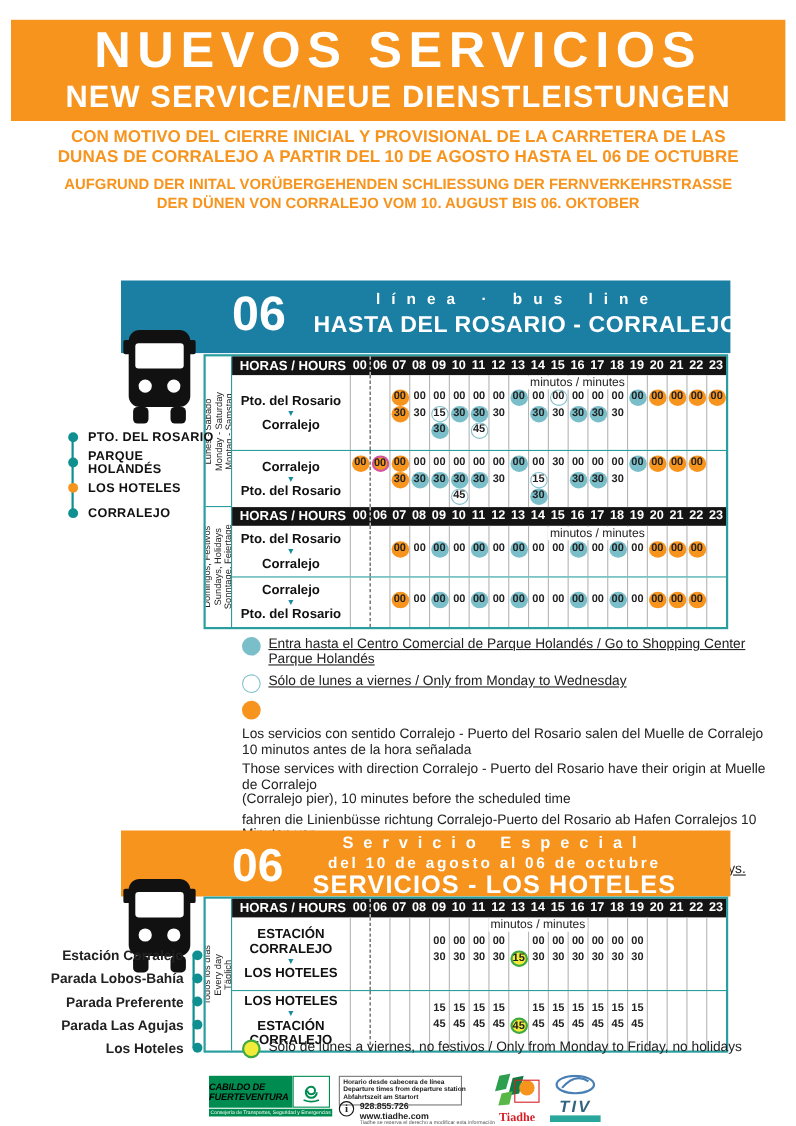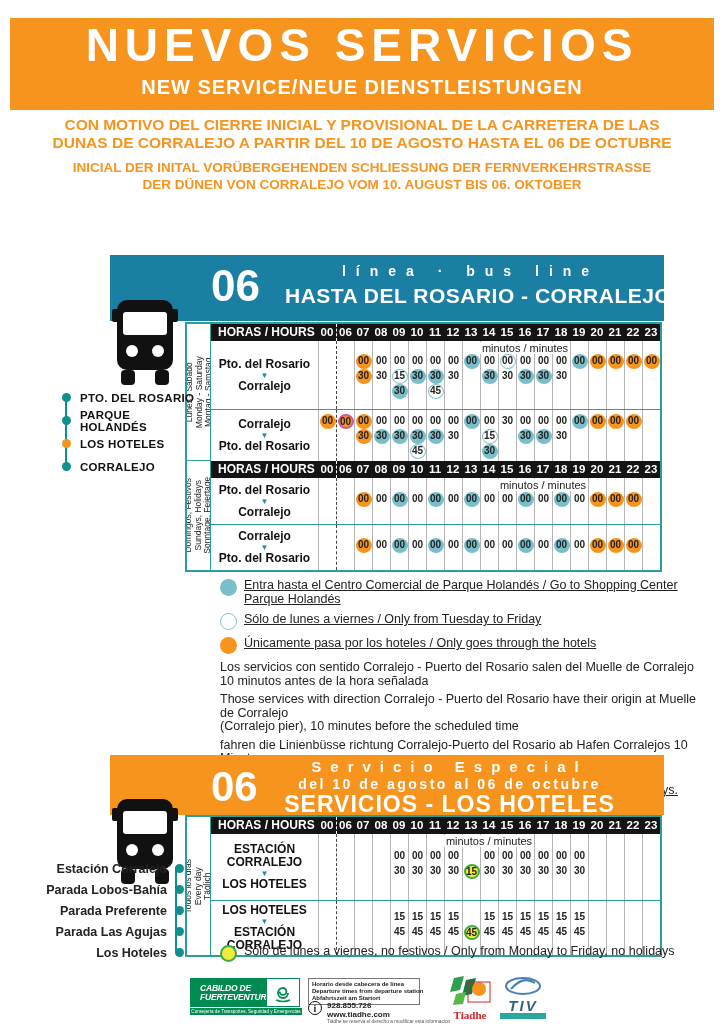--- a/index.html
+++ b/index.html
@@ -3,21 +3,21 @@
 <meta charset="utf-8">
 <style>
   html,body{margin:0;padding:0;background:#e8e8e8;}
   .page{position:relative;width:724px;height:1024px;background:#fff;overflow:hidden;
         font-family:"Liberation Sans",sans-serif;color:#222;}
 
   
   .banner{position:absolute;left:10px;top:18px;width:704px;height:92px;background:#F7941E;
           color:#fff;text-align:center;}
   .banner-title{margin-top:1px;font-size:46px;font-weight:bold;letter-spacing:6px;line-height:52px;}
-  .banner-subtitle{font-size:20px;font-weight:bold;letter-spacing:1px;line-height:33px;}
+  .banner-subtitle{font-size:28px;font-weight:bold;letter-spacing:1px;line-height:33px;}
 
   
   .notice{position:absolute;left:0;top:116px;width:724px;text-align:center;color:#F7941E;font-weight:bold;}
   .notice .es div{font-size:15.5px;line-height:18px;}
   .notice .en div{font-size:13.5px;line-height:17px;}
   .notice .de div{font-size:13.5px;line-height:17px;}
   .notice .en{margin-top:6px;}
   .notice .de{margin-top:7px;}
 
   
@@ -115,21 +115,21 @@
   .lsym.sym-op{border:2.5px solid #D4549E;}
   .lsym.sym-y{border:2.5px solid #3FA93F;}
   .ltext,.lpara{font-size:12.5px;line-height:13.5px;color:#222;}
   .legend1 .litem{margin-bottom:7px;text-decoration:underline;}
   .legend1 .lpara{margin-bottom:5px;}
 
   
   .footer{position:absolute;left:0;top:975px;width:724px;height:49px;}
   .cabildo{position:absolute;left:190px;top:3px;width:112px;}
   .cab-top{display:flex;height:29px;}
-  .cab-main{background:#008C50;color:#ffffff;width:76px;display:flex;align-items:center;padding-left:10px;box-sizing:border-box;}
+  .cab-main{background:#008C50;color:#000000;width:76px;display:flex;align-items:center;padding-left:0;box-sizing:border-box;}
   .cab-name{font-size:8.5px;font-weight:bold;line-height:9px;letter-spacing:-.2px;font-style:italic;}
   .cab-side{background:#fff;border:1px solid #008C50;width:34px;box-sizing:border-box;display:flex;
             align-items:center;justify-content:center;}
   .cab-strip{margin-top:1px;background:#008C50;color:#fff;font-size:4.6px;line-height:7px;height:7px;
              text-align:center;white-space:nowrap;overflow:hidden;}
   .infobox{position:absolute;left:308px;top:3px;width:112px;border:1px solid #777;padding:2px 3px;
            box-sizing:border-box;}
   .infobox div{font-size:6px;font-weight:bold;line-height:7px;color:#222;white-space:nowrap;}
   .contact{position:absolute;left:308px;top:26px;display:flex;align-items:flex-start;}
   .iicon{width:14px;height:14px;border:1.6px solid #111;border-radius:50%;text-align:center;
@@ -155,21 +155,21 @@
   </div>
 
   <div class="notice" id="notice">
       <div class="es">
         <div>CON MOTIVO DEL CIERRE INICIAL Y PROVISIONAL DE LA CARRETERA DE LAS</div>
         <div>DUNAS DE CORRALEJO A PARTIR DEL 10 DE AGOSTO HASTA EL 06 DE OCTUBRE</div>
       </div>
       <div class="en">
       </div>
       <div class="de">
-        <div>INICIAL DER INITAL VORÜBERGEHENDEN SCHLIESSUNG DER FERNVERKEHRSTRASSE</div>
+        <div>AUFGRUND DER INITAL VORÜBERGEHENDEN SCHLIESSUNG DER FERNVERKEHRSTRASSE</div>
         <div>DER DÜNEN VON CORRALEJO VOM 10. AUGUST BIS 06. OKTOBER</div>
       </div>
     </div>
 
   <div class="band band1">
     <div class="badge">06</div>
     <div class="kicker">línea · bus line</div>
     <div class="band-title">HASTA DEL ROSARIO - CORRALEJO</div>
   </div>
 
@@ -544,28 +544,25 @@
       <div class="litem">
         <div class="lsym sym-t"></div>
         <div class="ltext">
           <div>Entra hasta el Centro Comercial de Parque Holandés / Go to Shopping Center</div>
           <div>Parque Holandés</div>
         </div>
       </div>
       <div class="litem">
         <div class="lsym sym-r"></div>
         <div class="ltext">
-          <div>Sólo de lunes a viernes / Only from Tuesday to Friday</div>
+          <div>Sólo de lunes a viernes / Only from Monday to Wednesday</div>
         </div>
       </div>
       <div class="litem">
         <div class="lsym sym-o"></div>
-        <div class="ltext">
-          <div>Únicamente pasa por los hoteles / Only goes through the hotels</div>
-        </div>
       </div>
       <div class="lpara">
         <div>Los servicios con sentido Corralejo - Puerto del Rosario salen del Muelle de Corralejo</div>
         <div>10 minutos antes de la hora señalada</div>
       </div>
       <div class="lpara">
         <div>Those services with direction Corralejo - Puerto del Rosario have their origin at Muelle de Corralejo</div>
         <div>(Corralejo pier), 10 minutes before the scheduled time</div>
       </div>
       <div class="lpara">

